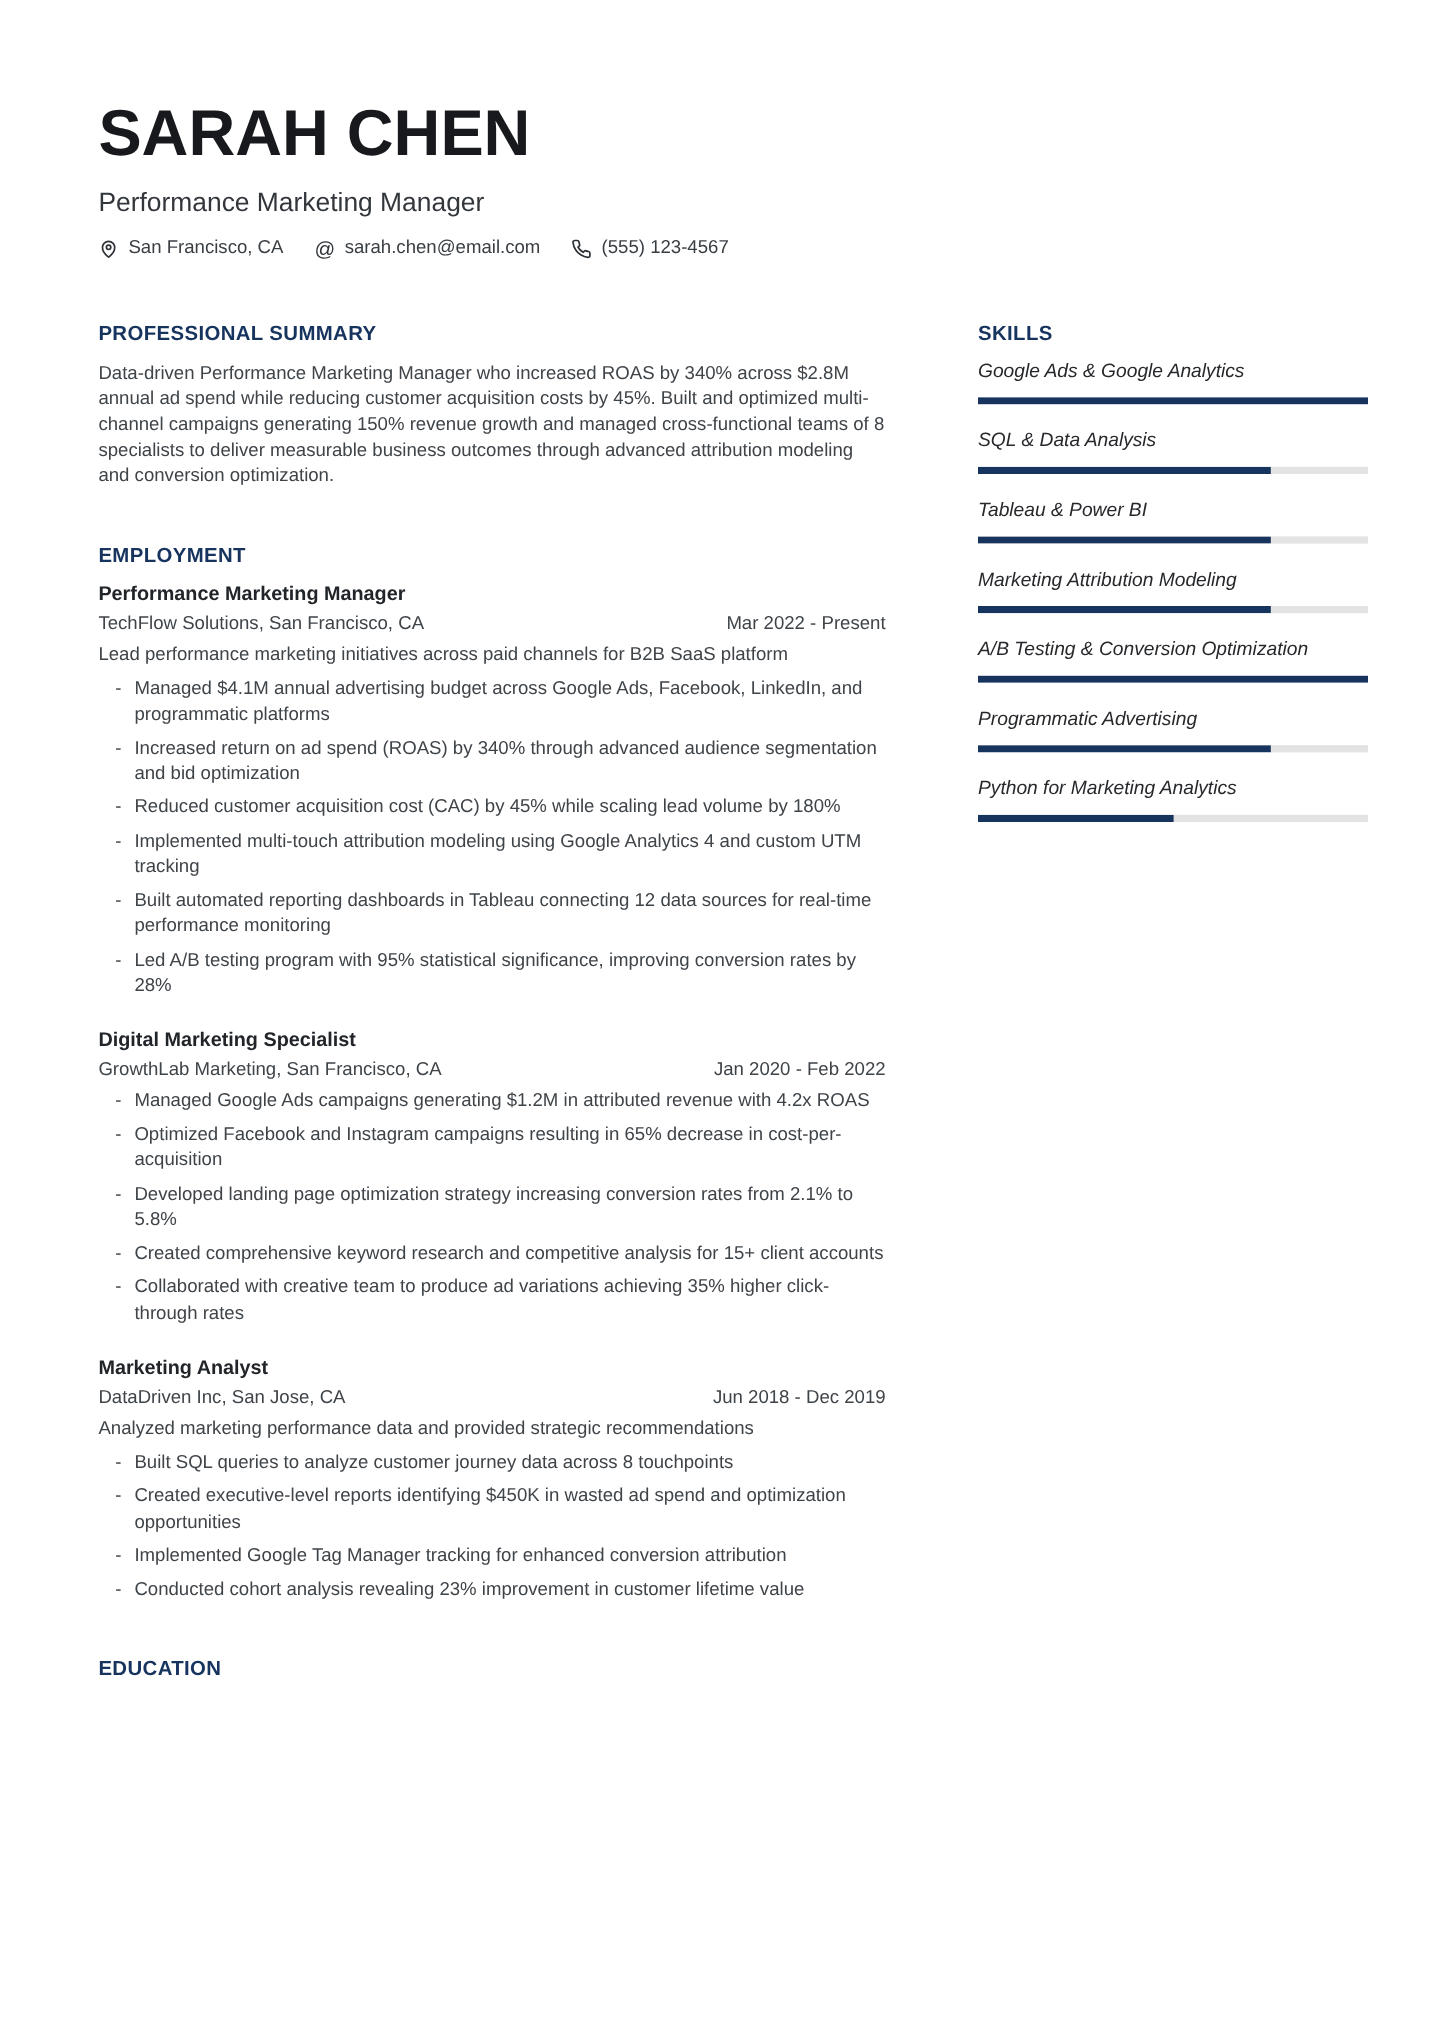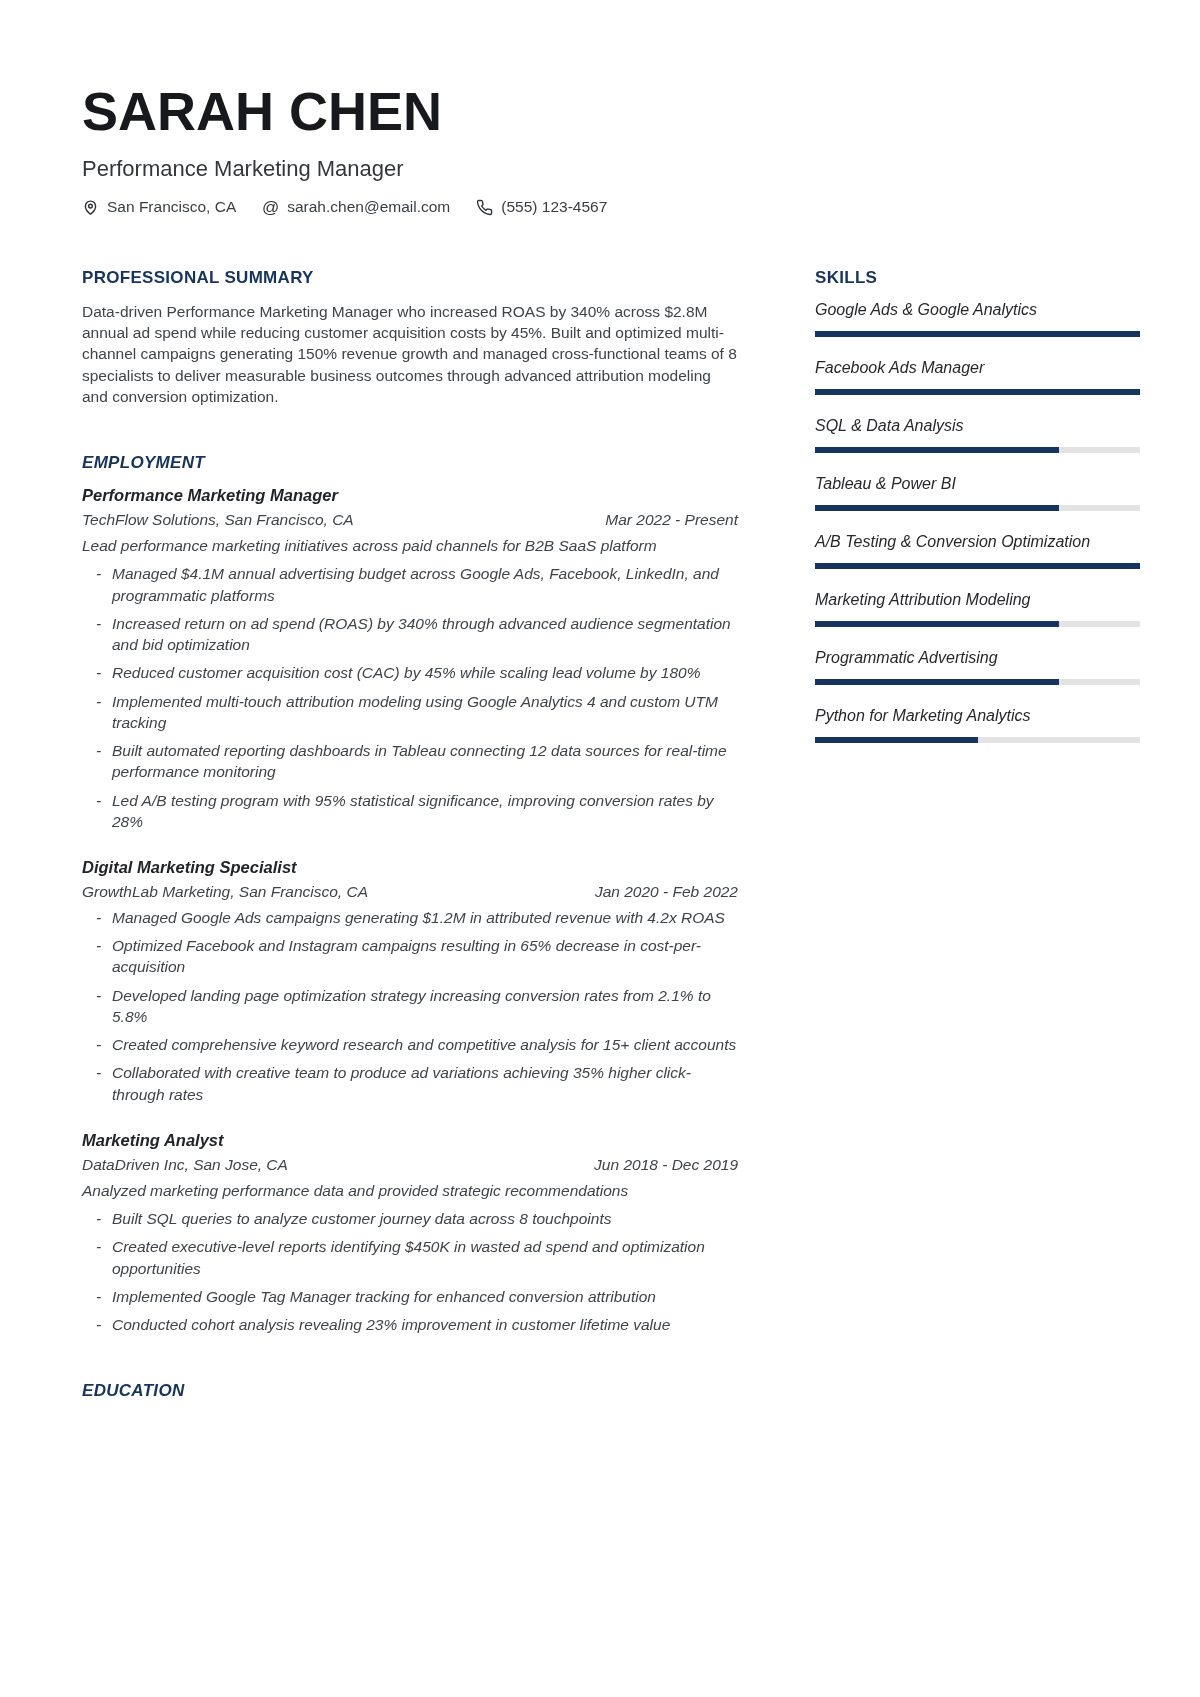--- a/index.html
+++ b/index.html
@@ -52,21 +52,21 @@
     font-size: 17px; font-weight: 400; color: #2E3338;
     display: inline-flex; align-items: center; justify-content: center;
     width: 17px; height: 17px; line-height: 1;
   }
 
   
   .columns { display: flex; margin-top: 52px; }
   .col-left { width: 656px; flex: 0 0 656px; }
   .col-right { width: 325px; flex: 0 0 325px; margin-left: auto; }
 
-  section + section { margin-top: 46px; font-style: italic; }
+  section + section { margin-top: 46px; }
   h2.section-heading {
     margin: 0 0 13px 0;
     font-size: 17px;
     font-weight: 700;
     letter-spacing: 0.3px;
     color: var(--accent-navy);
   }
 
   .summary-text {
     margin: 0;
@@ -228,56 +228,50 @@
       <section>
         <h2 class="section-heading">SKILLS</h2>
         <div id="skills">
   <div class="skill">
     <div class="skill-label">Google Ads &amp; Google Analytics</div>
     <div class="skill-bar">
       <div class="skill-fill" style="width: 100%;"></div>
     </div>
   </div>
 
-  <div class="skill">
-    <div class="skill-label">Facebook Ads Manager</div>
+
+  <div class="skill">
+    <div class="skill-label">SQL &amp; Data Analysis</div>
+    <div class="skill-bar">
+      <div class="skill-fill" style="width: 75%;"></div>
+    </div>
+  </div>
+
+  <div class="skill">
+    <div class="skill-label">Tableau &amp; Power BI</div>
+    <div class="skill-bar">
+      <div class="skill-fill" style="width: 75%;"></div>
+    </div>
+  </div>
+
+  <div class="skill">
+    <div class="skill-label">Marketing Attribution Modeling</div>
+    <div class="skill-bar">
+      <div class="skill-fill" style="width: 75%;"></div>
+    </div>
+  </div>
+
+  <div class="skill">
+    <div class="skill-label">A/B Testing &amp; Conversion Optimization</div>
     <div class="skill-bar">
       <div class="skill-fill" style="width: 100%;"></div>
     </div>
   </div>
 
   <div class="skill">
-    <div class="skill-label">SQL &amp; Data Analysis</div>
-    <div class="skill-bar">
-      <div class="skill-fill" style="width: 75%;"></div>
-    </div>
-  </div>
-
-  <div class="skill">
-    <div class="skill-label">Tableau &amp; Power BI</div>
-    <div class="skill-bar">
-      <div class="skill-fill" style="width: 75%;"></div>
-    </div>
-  </div>
-
-  <div class="skill">
-    <div class="skill-label">A/B Testing &amp; Conversion Optimization</div>
-    <div class="skill-bar">
-      <div class="skill-fill" style="width: 100%;"></div>
-    </div>
-  </div>
-
-  <div class="skill">
-    <div class="skill-label">Marketing Attribution Modeling</div>
-    <div class="skill-bar">
-      <div class="skill-fill" style="width: 75%;"></div>
-    </div>
-  </div>
-
-  <div class="skill">
     <div class="skill-label">Programmatic Advertising</div>
     <div class="skill-bar">
       <div class="skill-fill" style="width: 75%;"></div>
     </div>
   </div>
 
   <div class="skill">
     <div class="skill-label">Python for Marketing Analytics</div>
     <div class="skill-bar">
       <div class="skill-fill" style="width: 50%;"></div>

